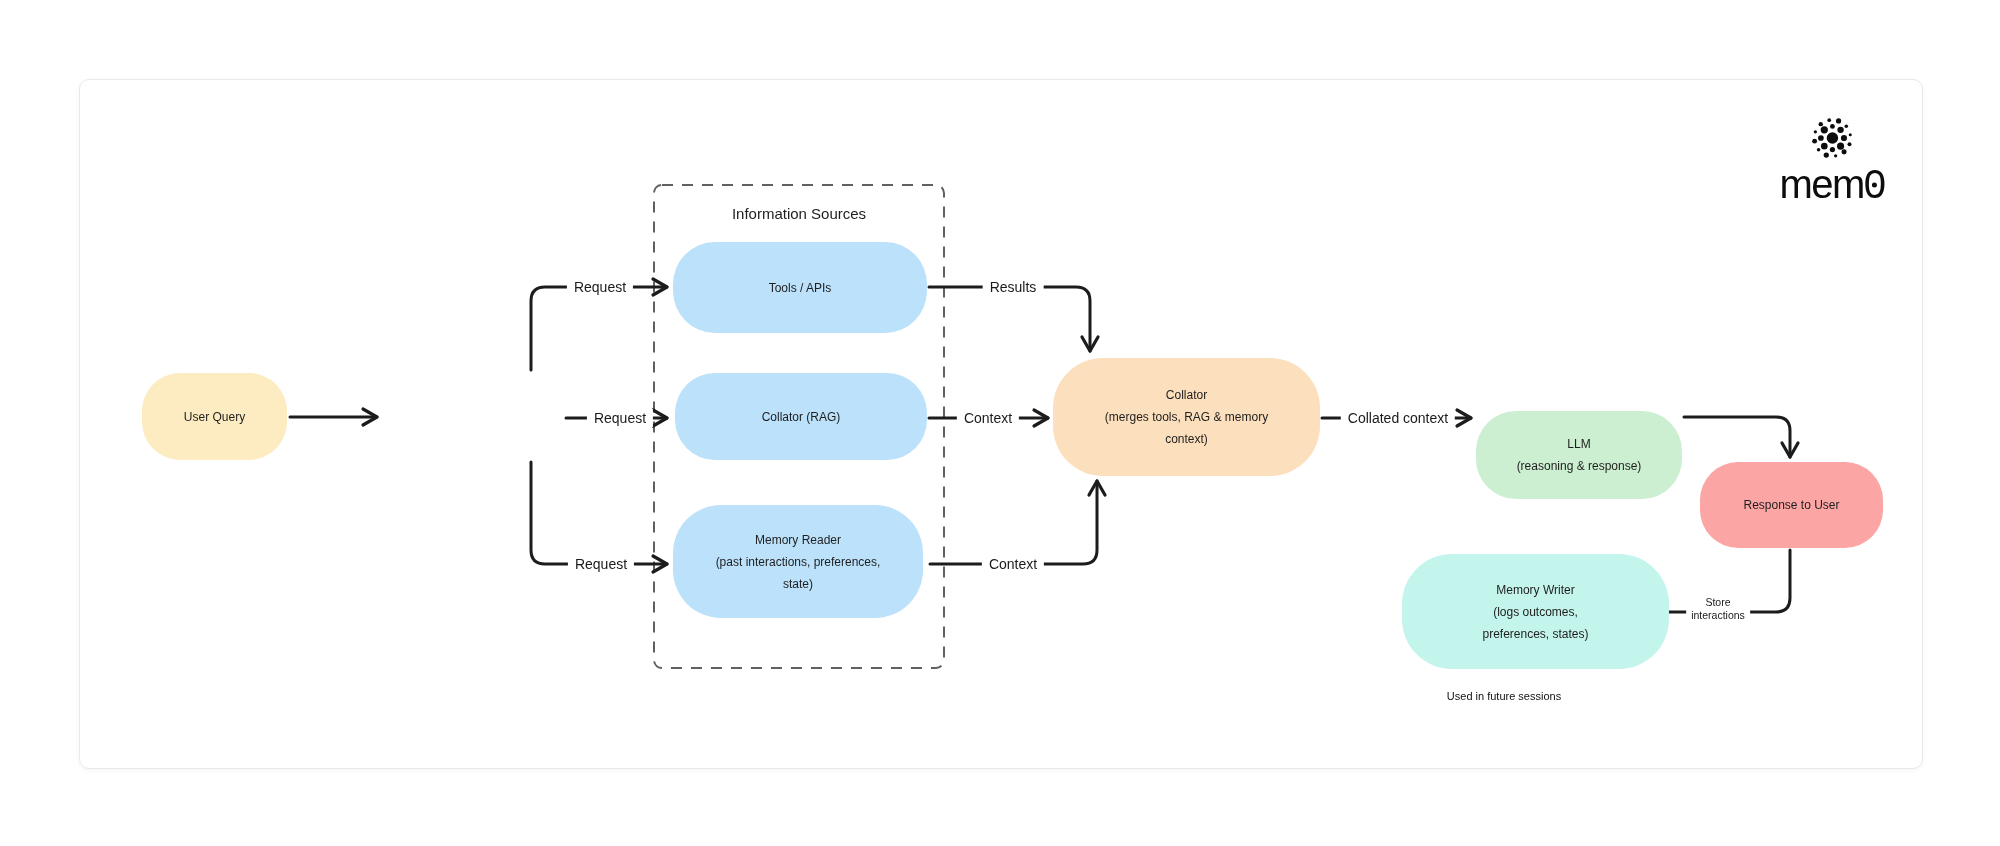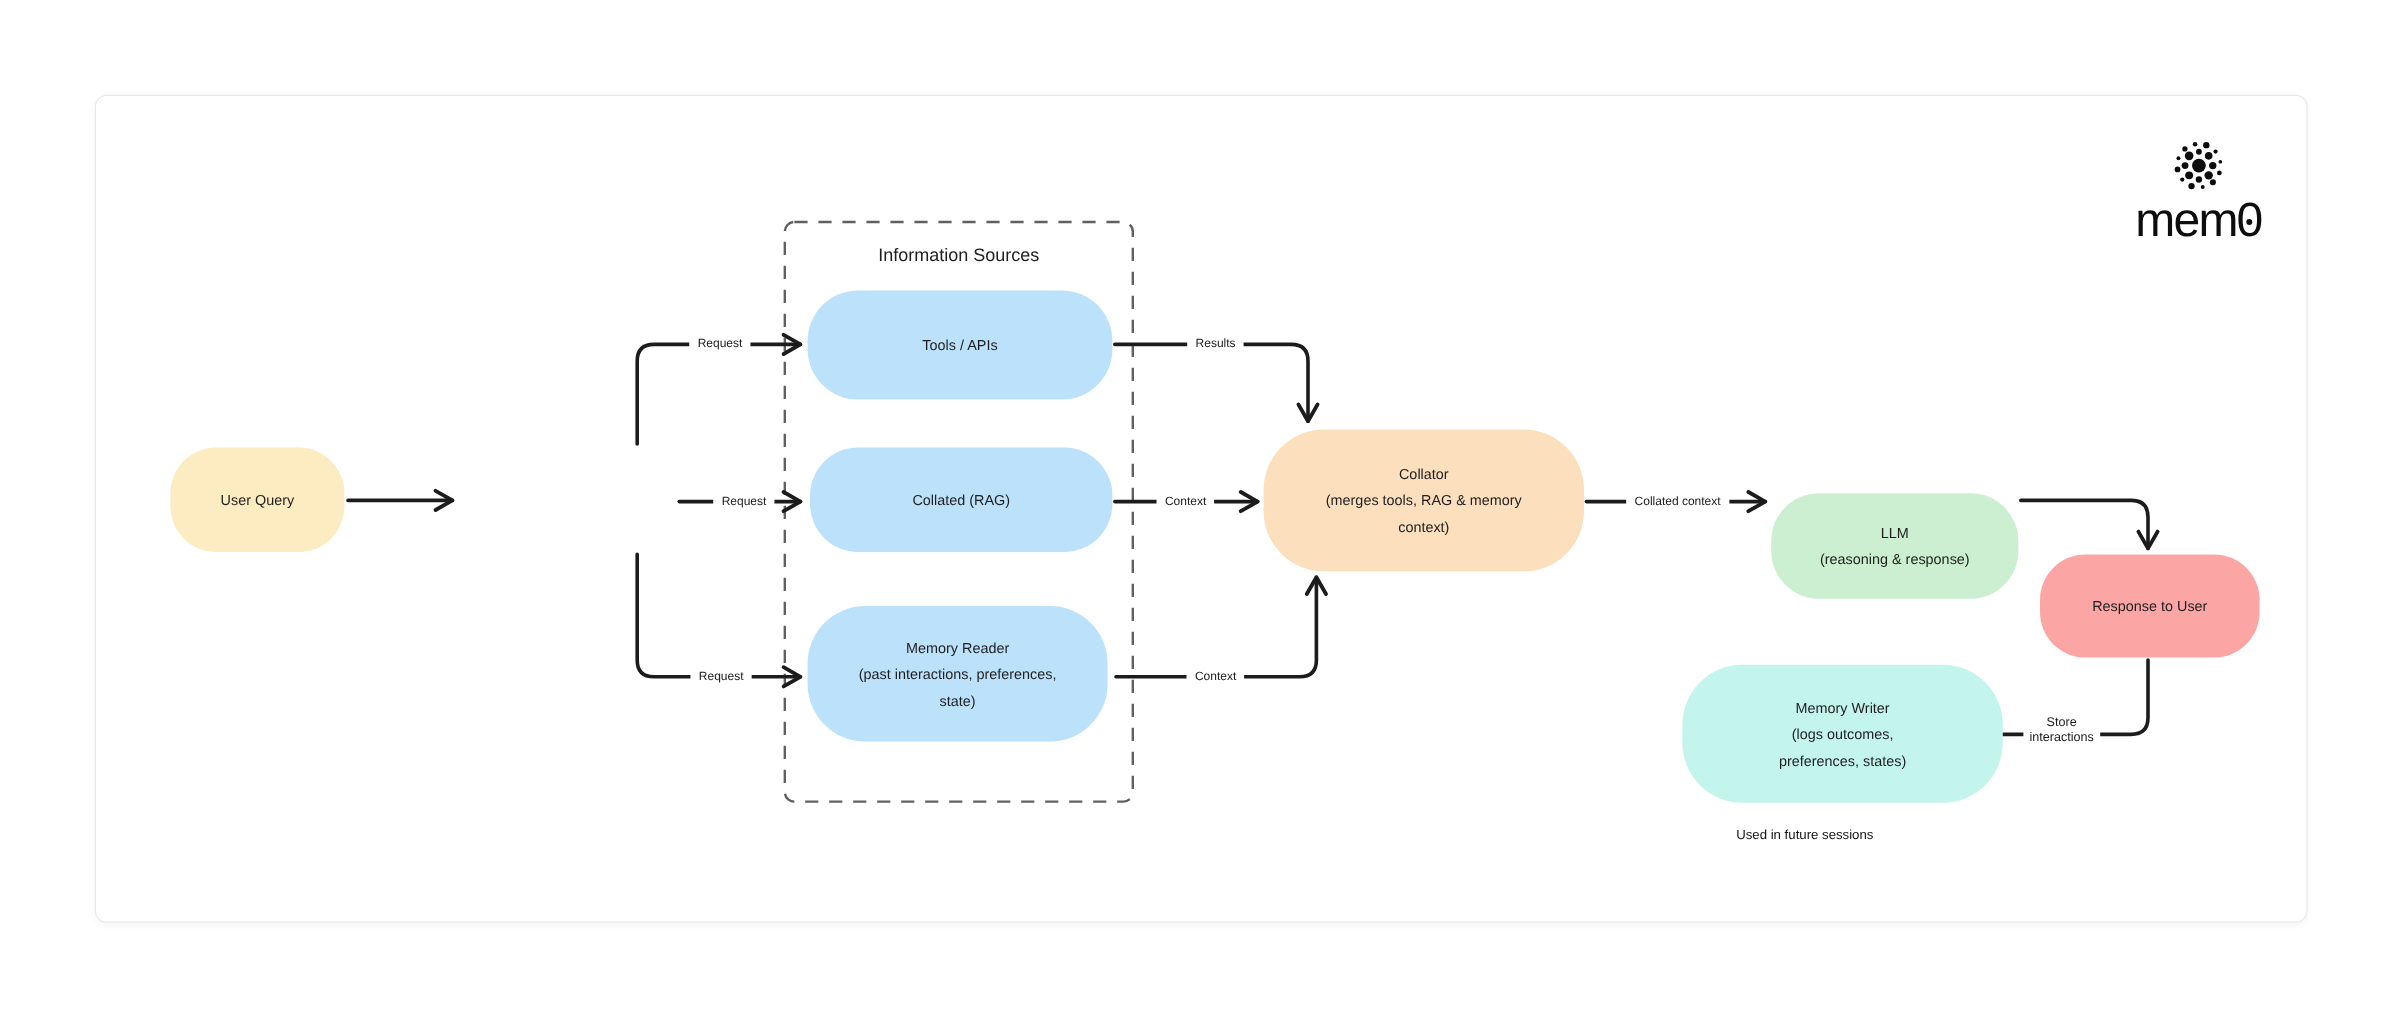--- a/index.html
+++ b/index.html
@@ -4,21 +4,21 @@
 <style>
   html,body{margin:0;padding:0;background:#ffffff;}
   .stage{position:relative;width:2000px;height:846px;background:#ffffff;overflow:hidden;
          font-family:"Liberation Sans",sans-serif;color:#1e1e1e;}
   .card{position:absolute;left:79px;top:79px;width:1842px;height:688px;background:#ffffff;
         border:1.5px solid #e9e9e9;border-radius:10px;box-shadow:0 2px 6px rgba(0,0,0,0.04);}
   .layer{position:absolute;left:0;top:0;width:2000px;height:846px;}
   .node{position:absolute;display:flex;align-items:center;justify-content:center;
         text-align:center;font-size:12px;line-height:22px;color:#1e1e1e;white-space:pre-line;}
   .edge-label{position:absolute;transform:translate(-50%,-50%);background:#ffffff;
-        padding:1px 7px;font-size:10px;color:#1a1a1a;white-space:nowrap;}
+        padding:1px 7px;font-size:14px;color:#1a1a1a;white-space:nowrap;}
   .edge-label.multiline{white-space:pre-line;text-align:center;line-height:1.25;font-size:10.5px;padding:1px 5px;}
   .group-label{position:absolute;transform:translate(-50%,-50%);font-size:15px;color:#1e1e1e;white-space:nowrap;}
   .footnote{position:absolute;transform:translate(-50%,-50%);font-size:11px;color:#111;white-space:nowrap;}
   .logo{position:absolute;left:1832px;top:116px;transform:translateX(-50%);
         display:flex;flex-direction:column;align-items:center;}
   .logo-mark{width:44px;height:44px;}
   .logo-word{font-size:40px;letter-spacing:-1.5px;color:#0d0d0d;line-height:1;margin-top:4px;}
   .zero{position:relative;display:inline-block;}
   .zero i{position:absolute;left:50%;top:53%;width:5px;height:5px;background:#0d0d0d;
         border-radius:50%;transform:translate(-50%,-50%);}
@@ -57,21 +57,21 @@
       <path d="M 1322 418 L 1471 418" marker-end="url(#ah)"></path>
       <path d="M 1684 417 L 1776 417 Q 1790 417 1790 431 L 1790 457" marker-end="url(#ah)"></path>
       <path d="M 1790 550 L 1790 598 Q 1790 612 1776 612 L 1644 612" marker-end="url(#ah)"></path>
     </g>
   </svg>
 
   <div class="group-label" style="left:799px;top:213px;">Information Sources</div>
 
   <div class="node" id="n-user-query" style="background: rgb(253, 235, 193);">User Query</div>
   <div class="node" id="n-tools-apis" style="background: rgb(188, 225, 251);">Tools / APIs</div>
-  <div class="node" id="n-retriever" style="background: rgb(188, 225, 251);">Collated (RAG)</div>
+  <div class="node" id="n-retriever" style="background: rgb(188, 225, 251);">Collator (RAG)</div>
   <div class="node" id="n-memory-reader" style="background: rgb(188, 225, 251);">Memory Reader
 (past interactions, preferences,
 state)</div>
   <div class="node" id="n-collator" style="background: rgb(252, 223, 188);">Collator
 (merges tools, RAG &amp; memory
 context)</div>
   <div class="node" id="n-llm" style="background: rgb(203, 239, 208);">LLM
 (reasoning &amp; response)</div>
   <div class="node" id="n-response-user" style="background: #fca5a5;">Response to User</div>
   <div class="node" id="n-memory-writer" style="background: rgb(195, 245, 237);">Memory Writer

